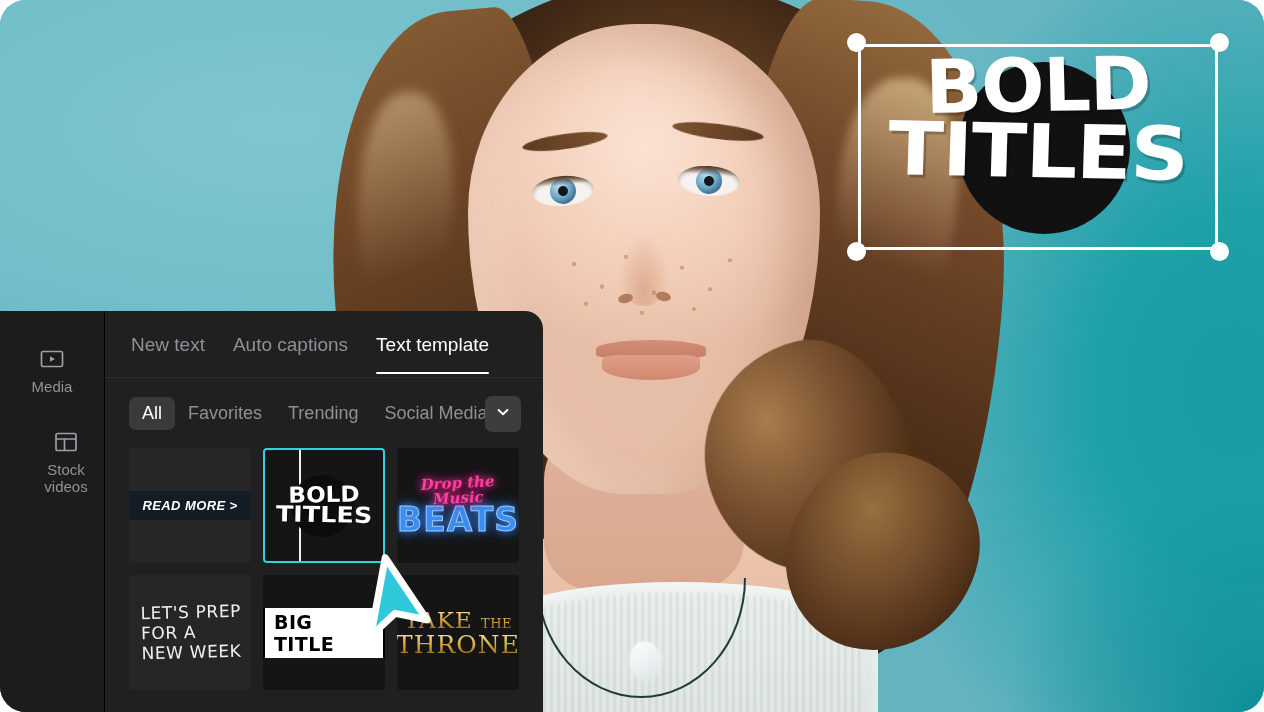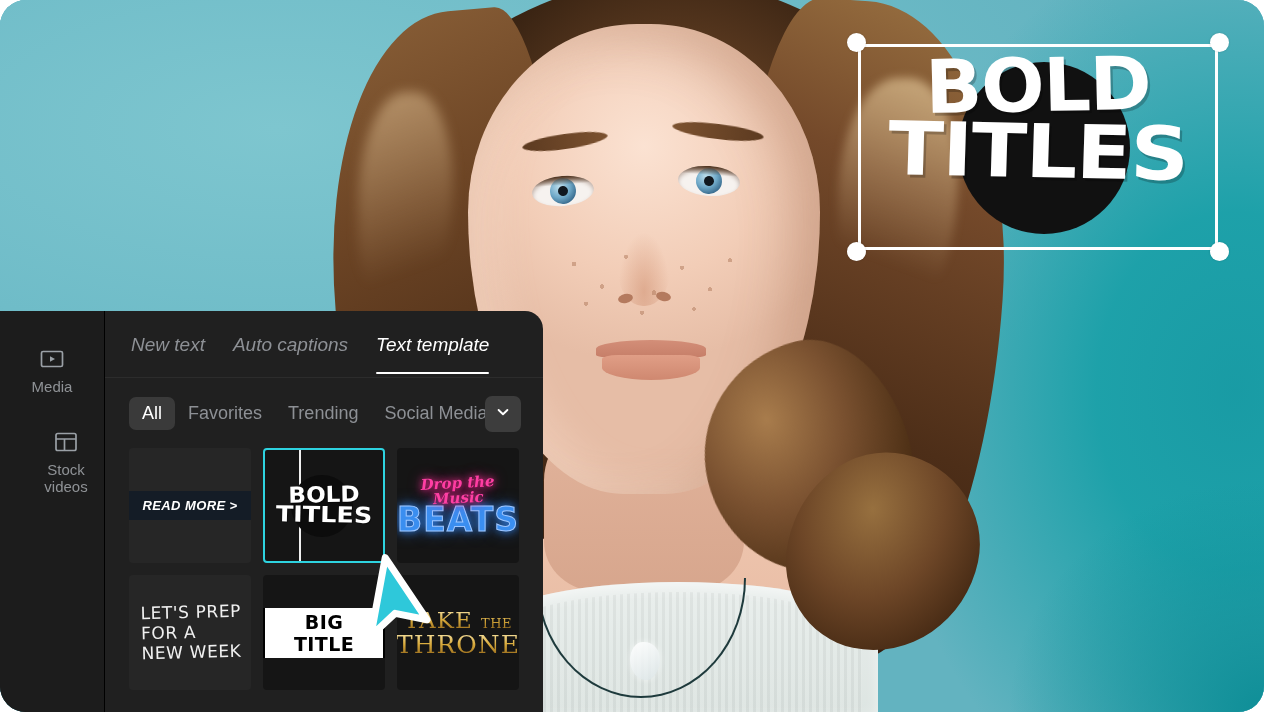--- a/index.html
+++ b/index.html
@@ -217,21 +217,21 @@
   }
   .rail-item.active .rail-label { color: #f2f4f6; font-weight: bold; }
 
   #content { flex: 1; min-width: 0; position: relative; }
   #tabs {
     height: 67px; display: flex; align-items: center; gap: 28px;
     padding: 0 26px; border-bottom: 1px solid #2c2c2c;
   }
   .tab {
     font-size: 19px; color: #8d9095; cursor: pointer; position: relative;
-    padding: 20px 0 18px; white-space: nowrap; font-style: italic;
+    padding: 20px 0 18px; white-space: nowrap;
   }
   .tab.active { color: #ffffff; }
   .tab.active::after {
     content: ""; position: absolute; left: 0; right: 0; bottom: 0;
     height: 2px; background: #ffffff; border-radius: 2px;
   }
 
   #chips {
     height: 70px; display: flex; align-items: center; 
     padding: 0 24px 0 24px; position: relative; overflow: hidden;
@@ -293,21 +293,21 @@
   .t-prep {
     color: #f0f0f0; font-family: "DejaVu Sans", sans-serif; font-size: 17px;
     line-height: 1.18; letter-spacing: .6px; text-align: left;
     transform: rotate(-1.5deg); width: 100%; padding-left: 12px;
   }
   .t-big {
     background: #ffffff; color: #000000; font-weight: bold; font-size: 19px;
     letter-spacing: .4px; padding: 3px 9px;
     font-family: "DejaVu Sans", sans-serif;
     box-shadow: 3px 0 0 #ffffff, -3px 0 0 #ffffff;
-    border-left: 2px solid #000; border-right: 2px solid #000; text-align: center;
+    border-left: 2px solid #000; border-right: 2px solid #000;
   }
   .t-throne { text-align: center; line-height: 1.0; }
   .t-throne .r1 { font-family: "DejaVu Serif", serif; font-size: 23px; letter-spacing: 1px;
     background: linear-gradient(180deg,#f6e3a6 0%,#d2a košt 1%,#c8972f 55%,#8a5f14 100%);
     background: linear-gradient(180deg,#f8e6ad 0%,#d9ab3c 48%,#8d6117 100%);
     -webkit-background-clip: text; background-clip: text; color: transparent; }
   .t-throne .r1 small { font-size: 13px; letter-spacing: .5px; }
   .t-throne .r2 { font-family: "DejaVu Serif", serif; font-size: 25px; letter-spacing: 1px;
     background: linear-gradient(180deg,#f8e6ad 0%,#d9ab3c 48%,#8d6117 100%);
     -webkit-background-clip: text; background-clip: text; color: transparent; }

